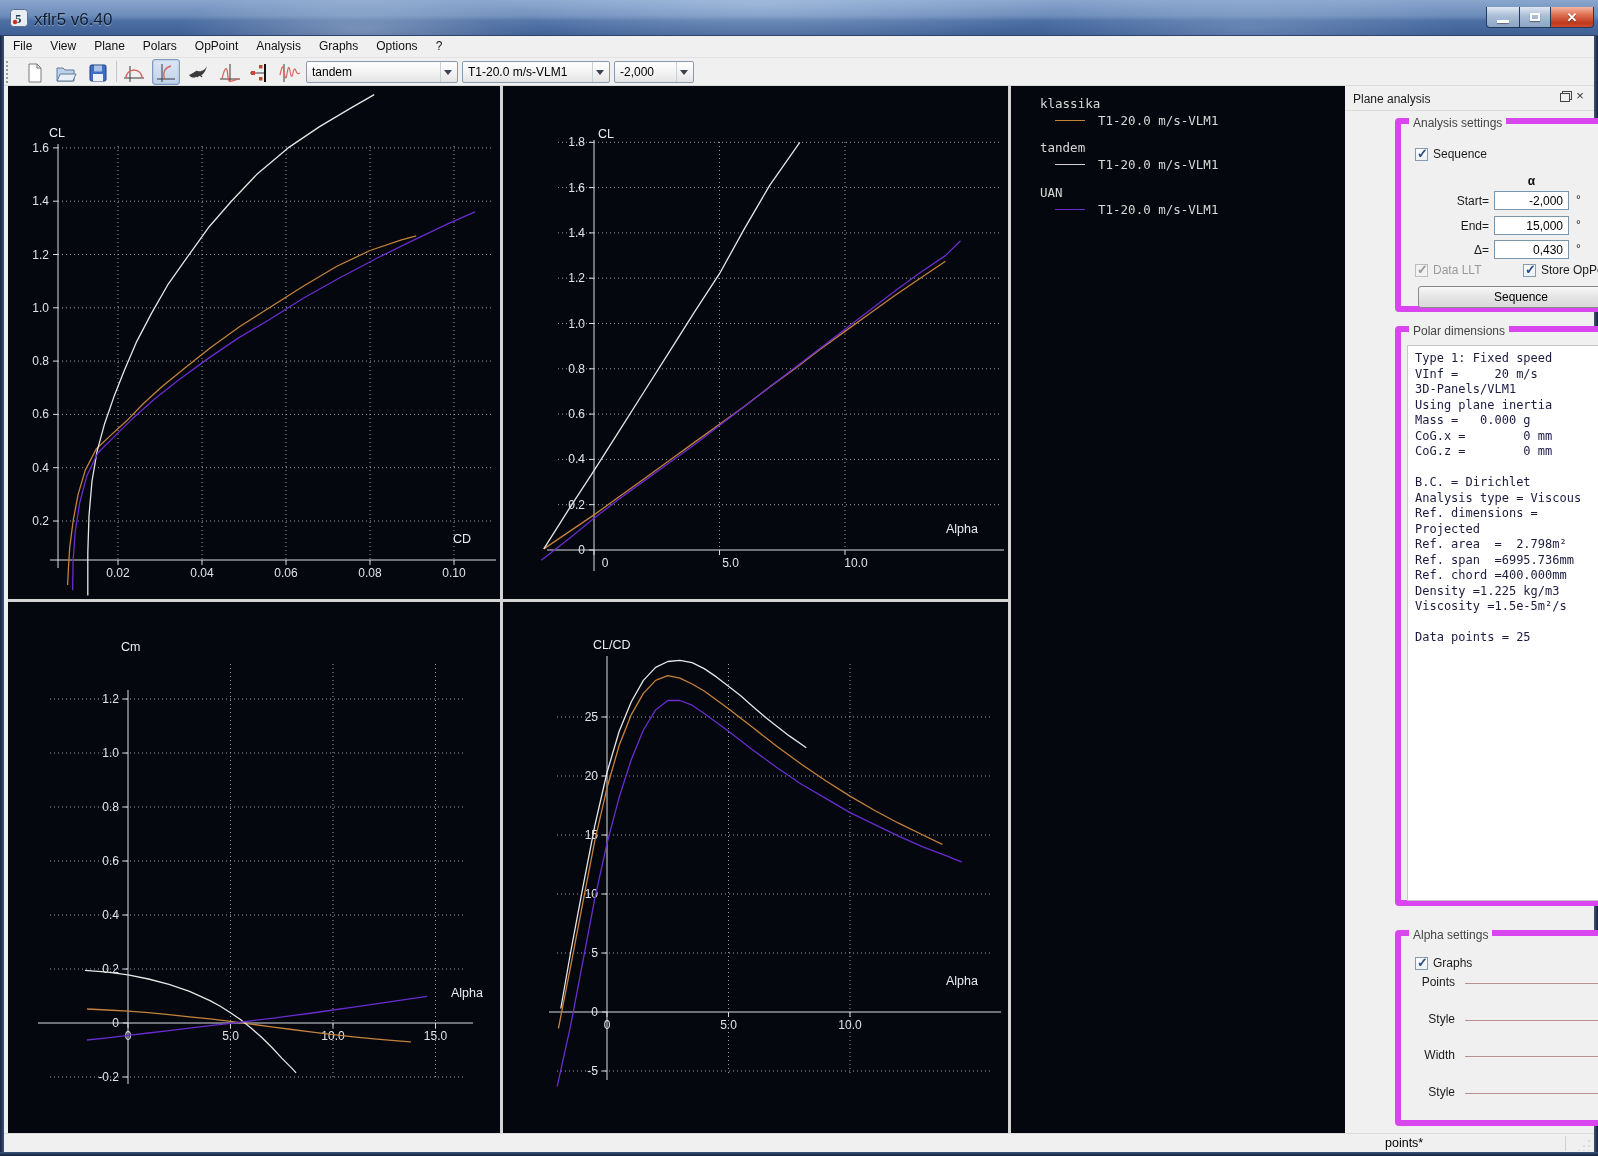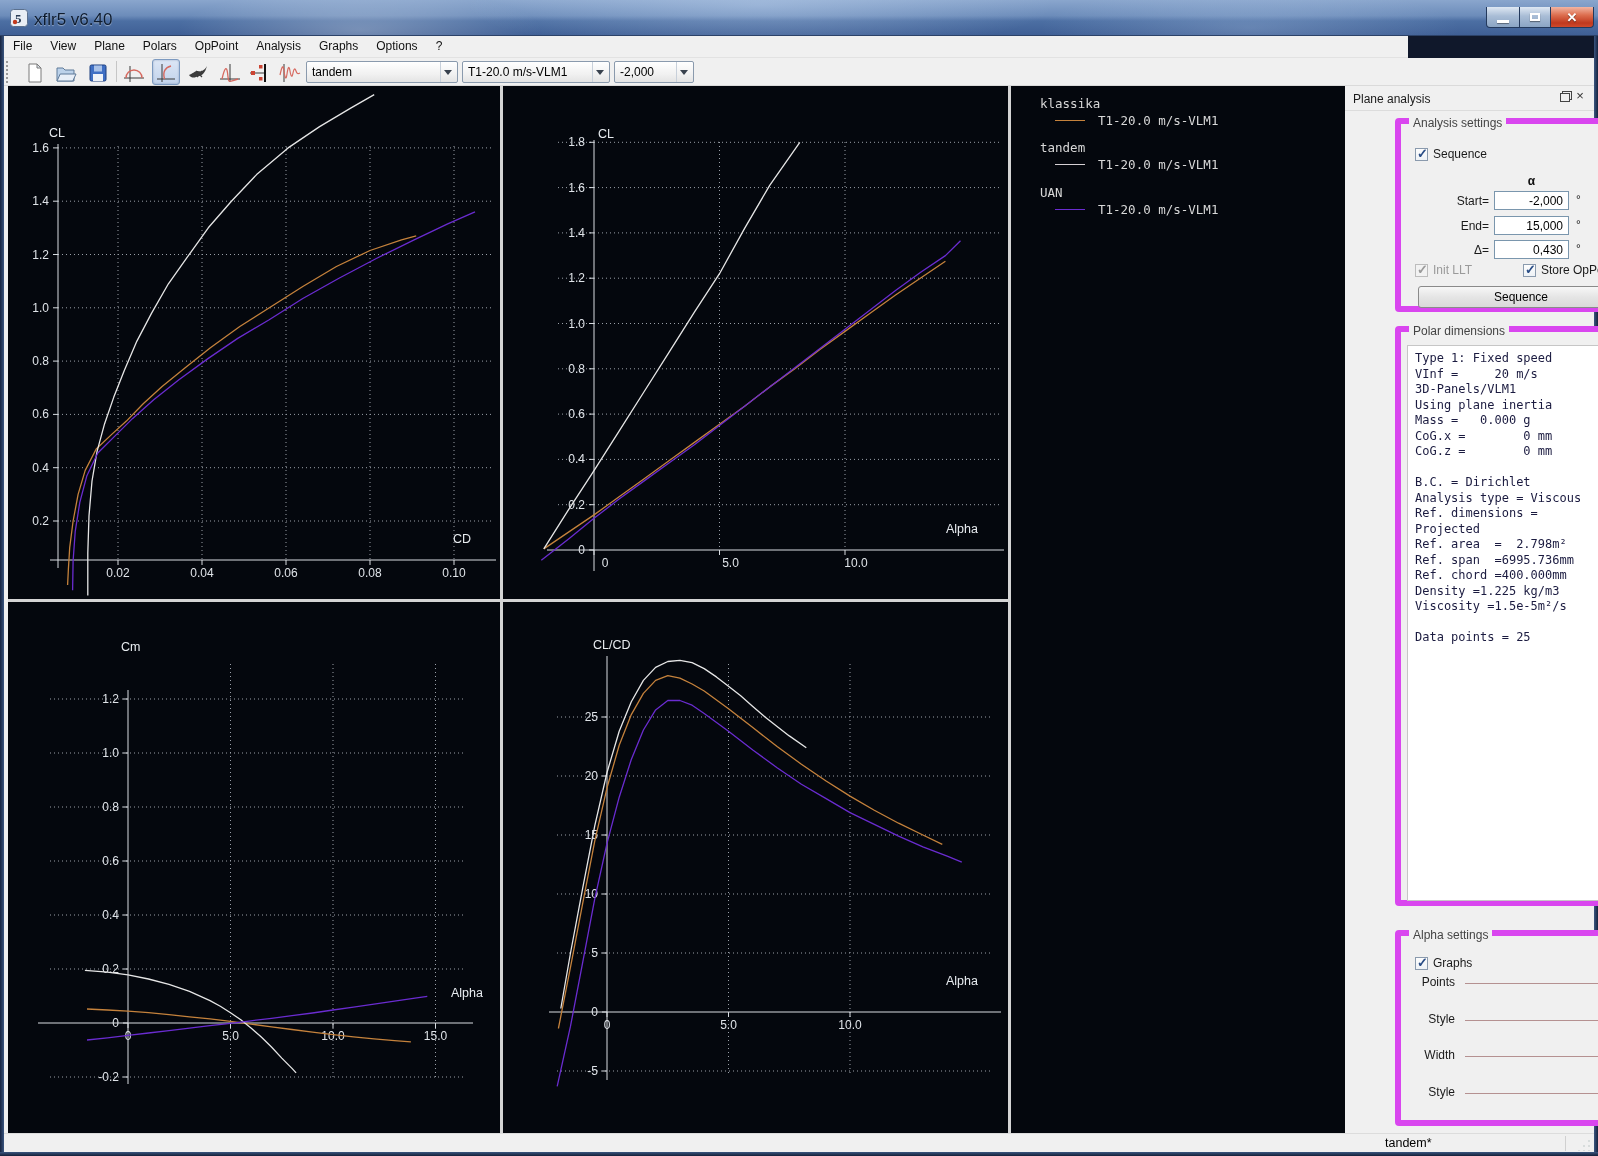--- a/index.html
+++ b/index.html
@@ -23,21 +23,21 @@
   .winbtn.min { width:34px; border-radius:0 0 0 4px; background:linear-gradient(#dfe8f3,#a9bdd6 45%,#8ba5c4); }
   .winbtn.max { width:30px; border-left:none; border-right:none; background:linear-gradient(#dfe8f3,#a9bdd6 45%,#8ba5c4); }
   .winbtn.close { width:44px; border-radius:0 0 4px 0; background:linear-gradient(#f2b5a2,#dd6f50 40%,#c0391e 80%,#d04a2c); font-weight:bold; font-size:13px; }
   .winbtn .glyph-min { display:block; width:12px; height:3px; background:#fff; box-shadow:0 1px 1px rgba(0,0,0,.4); margin-top:8px; }
   .winbtn .glyph-max { display:block; width:10px; height:8px; border:2px solid #fff; box-shadow:0 1px 1px rgba(0,0,0,.4); }
 
   .frame-left  { position:absolute; left:0; top:36px; width:4px;  height:1120px; background:linear-gradient(90deg,#16233f,#3a557f); }
   .frame-right { position:absolute; right:0; top:36px; width:4px; height:1120px; background:linear-gradient(90deg,#3a557f,#16233f); }
   .frame-bottom{ position:absolute; left:0; top:1152px; width:1598px; height:4px; background:linear-gradient(#3a557f,#141f38); }
 
-  .menubar { position:absolute; left:4px; top:36px; width:1404px; height:22px; background:#f0f0f0; border-bottom:1px solid #e2e2e2; }
+  .menubar { position:absolute; left:4px; top:36px; width:1590px; height:22px; background:#f0f0f0; border-bottom:1px solid #e2e2e2; }
   .menu-item { display:inline-block; padding:0 9px; height:22px; line-height:21px; color:#111; cursor:default; }
   .toolbar { position:absolute; left:4px; top:58px; width:1590px; height:28px; background:#f0f0f0; border-bottom:1px solid #dadada; }
   .tb-handle { position:absolute; left:2px; top:3px; width:4px; height:22px; border-left:2px dotted #9a9a9a; }
   .tb-btn { position:absolute; top:1px; width:28px; height:26px; border:1px solid transparent; border-radius:3px; }
   .tb-btn svg { position:absolute; left:2px; top:2px; }
   .tb-btn.pressed { background:linear-gradient(#dce6f5,#c2d3ec); border:1px solid #7d9ac0; box-shadow:inset 0 0 2px rgba(40,70,120,.4); }
   .tb-sep { position:absolute; top:3px; width:1px; height:21px; background:#c6c6c6; }
   .combo { position:absolute; top:3px; height:22px; background:linear-gradient(#ffffff,#f1f1f1 60%,#e4e4e4); border:1px solid #8a9aad; border-radius:2px; }
   .combo .val { position:absolute; left:5px; top:3px; color:#000; }
   .combo .arrowbox { position:absolute; right:0; top:0; width:17px; height:20px; border-left:1px solid #c8d0da; }
@@ -469,21 +469,21 @@
           <input class="arow-input" value="15,000" style="top: 92px;">
           <span class="arow-unit" style="top: 94px;">°</span>
           <div class="arow-label" style="top: 119px;">Δ=</div>
           <input class="arow-input" value="0,430" style="top: 116px;">
           <span class="arow-unit" style="top: 118px;">°</span>
         </div>
       <div class="checkbox disabled" style="left:14px;top:139px">
         <span class="box">
             <span class="chk">✓</span>
           </span>
-        <span class="cb-label">Init LLT</span>
+        <span class="cb-label">Data LLT</span>
       </div>
       <div class="checkbox" style="left:122px;top:139px">
         <span class="box">
             <span class="chk">✓</span>
           </span>
         <span class="cb-label">Store OpPoint</span>
       </div>
       <div class="analyze-btn">Sequence</div>
     </div>
 
@@ -527,17 +527,17 @@
           <div class="curve-row-line" style="top: 84px; background: rgb(181, 145, 145);"></div>
           <div class="curve-row-label" style="top: 112px;">Width</div>
           <div class="curve-row-line" style="top: 120px; background: rgb(181, 145, 145);"></div>
           <div class="curve-row-label" style="top: 149px;">Style</div>
           <div class="curve-row-line" style="top: 157px; background: rgb(181, 145, 145);"></div>
         </div>
     </div>
   </div>
 
   <div class="statusbar">
-    <span class="status-text">tandem*</span>
+    <span class="status-text">points*</span>
     <span class="status-sep"></span>
     <span class="grip"></span>
   </div>
 </div>
 
 </body></html>

